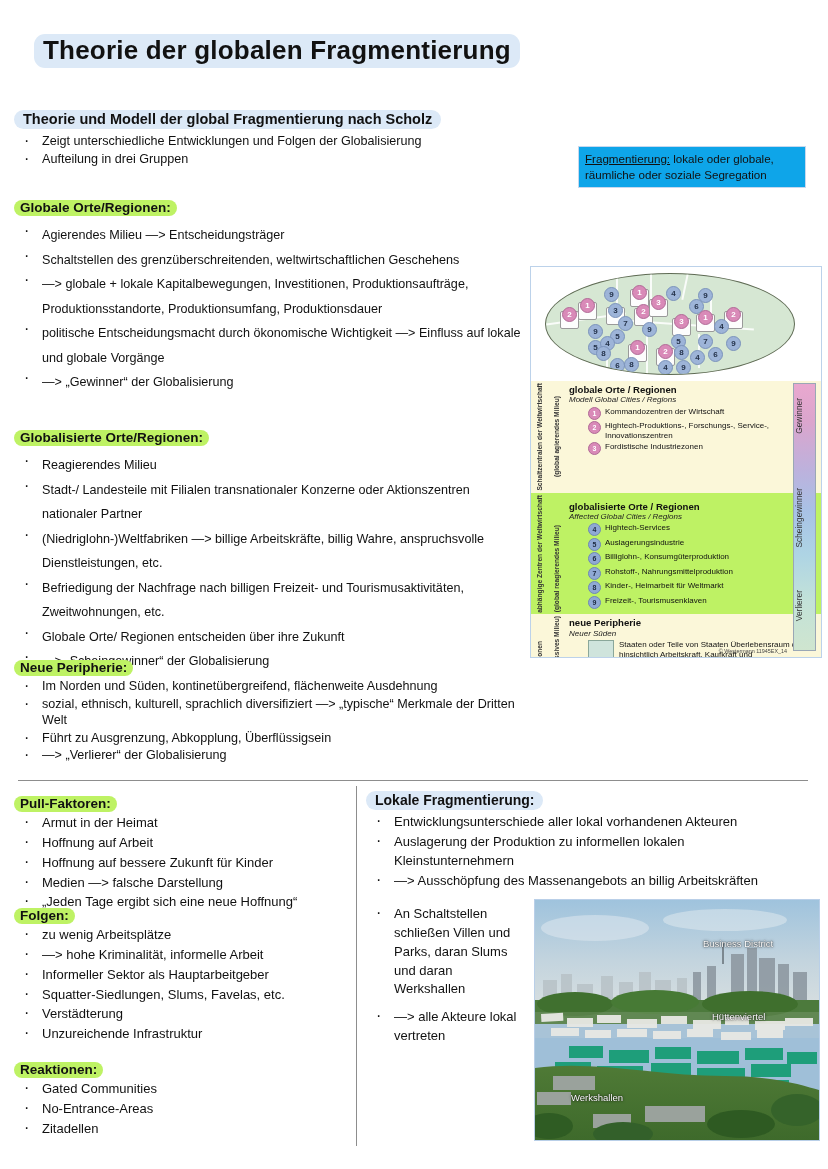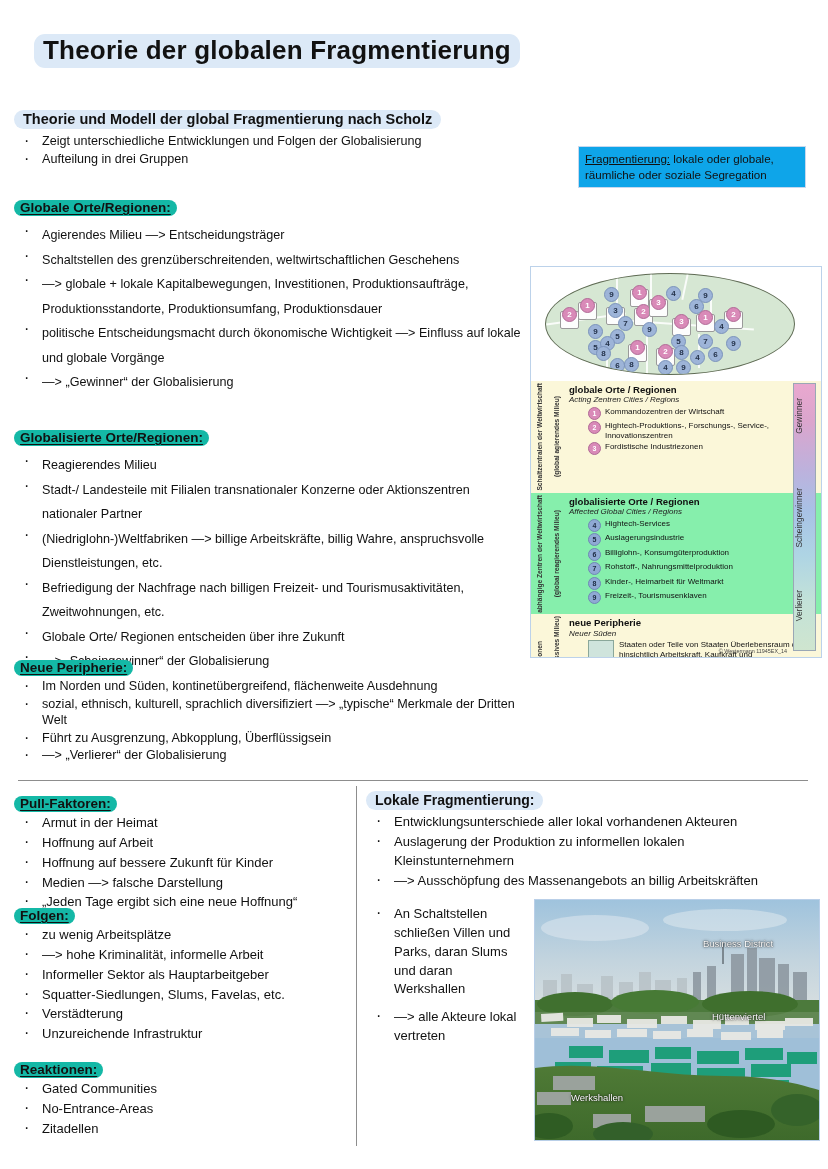--- a/index.html
+++ b/index.html
@@ -21,24 +21,23 @@
 
   
   .hl {                       
     display: inline-block;
     background: #dce9f7;
     border-radius: 11px;
     padding: 1px 9px 2px 9px;
   }
   .hl-u {
     display: inline-block;
-    background: #14b8a6;
+    background: #bef264;
     border-radius: 9px;
     padding: 0px 6px 1px 6px;
-    text-decoration: underline;
     text-underline-offset: 2px;
   }
   .title {
     font-size: 26px;
     font-weight: bold;
     letter-spacing: .2px;
   }
   .sec-head {
     font-size: 14.5px;
     font-weight: bold;
@@ -181,21 +180,21 @@
   .b-pink { background: #d98ab8; border: .5px solid #b06a96; color: #fff; }
   .b-blue { background: #8fa9d4; border: .5px solid #6f89b5; color: #1c2940; }
   .leg-swatch {
     width: 24px; height: 30px;
     background: #cfe4dc;
     border: .8px solid #8aa79a;
     flex-shrink: 0;
     margin-right: 5px;
   }
   .band-a { background: #fbf7d9; }
-  .band-b { background: #86efac; }
+  .band-b { background: #bef264; align-items: flex-end; }
   .band-c { background: #fbf7d9; }
   #grad-bar {
     position: absolute;
     right: 5px; top: 116px;
     width: 23px; height: 268px;
     border: .8px solid #9aa7b5;
     background: linear-gradient(to bottom,
        #e9a8cf 0%, #dba5cd 14%, #bcb2dd 33%,
        #a8c2e6 48%, #aed4e4 64%, #c3e2d8 82%, #cfe5cf 100%);
     box-sizing: border-box;
@@ -373,21 +372,21 @@
 
     <div class="leg-row band-a">
       <div class="vcol">
         <div class="vlab">Schaltzentralen der Weltwirtschaft</div>
       </div>
       <div class="vcol">
         <div class="vlab">(global agierendes Milieu)</div>
       </div>
       <div class="leg-body">
         <div class="leg-title">globale Orte / Regionen</div>
-        <div class="leg-sub">Acting Zentren Cities / Regions</div>
+        <div class="leg-sub">Modell Global Cities / Regions</div>
         <div class="leg-item">
           <span class="bullet b-pink">1</span>
           <span>Kommandozentren der Wirtschaft</span>
         </div>
         <div class="leg-item">
           <span class="bullet b-pink">2</span>
           <span>Hightech-Produktions-, Forschungs-, Service-, Innovationszentren</span>
         </div>
         <div class="leg-item">
           <span class="bullet b-pink">3</span>

